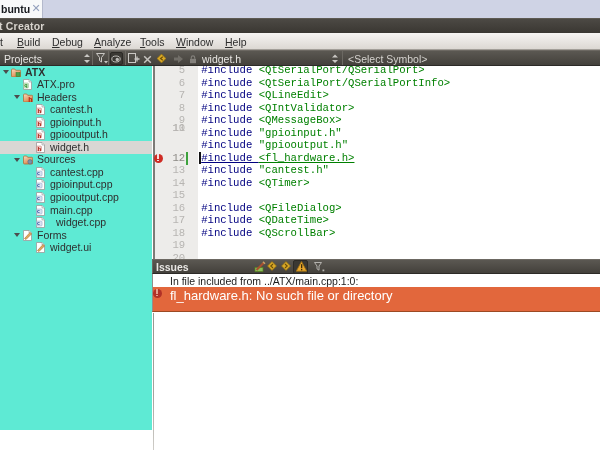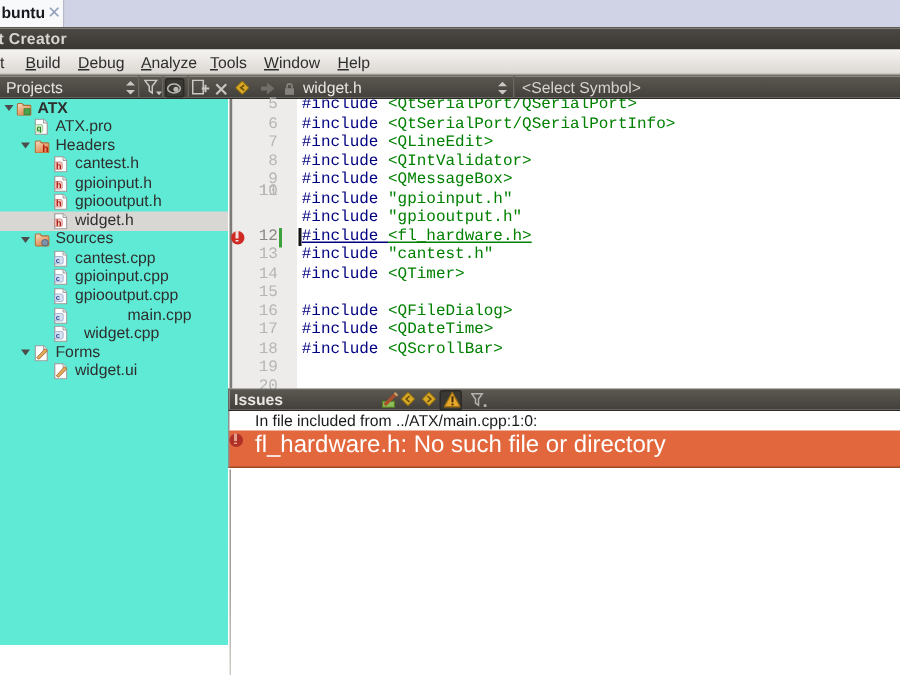--- a/index.html
+++ b/index.html
@@ -54,21 +54,21 @@
 #erricon { left:154px; top:153.5px; width:9px; height:9px; border-radius:50%; background:#cf2b24; position:absolute; }
 #erricon2 { left:153px; top:288.5px; width:9px; height:9px; border-radius:50%; background:#b03127; position:absolute; }
 .bang { position:absolute; left:3.4px; top:0.5px; width:2px; height:5px; background:#f4dfdd; }
 .bangdot { position:absolute; left:3.4px; top:6.3px; width:2px; height:1.6px; background:#f4dfdd; }
 #greenbar { left:186px; top:151.5px; width:2px; height:13px; background:#3da23d; position:absolute; }
 #caret { left:199.4px; top:151.8px; width:1.3px; height:12px; background:#111; position:absolute; }
 
 
 #inclrow { left:152px; top:274px; width:448px; height:13px; background:#ffffff; border-left:1px solid #918f8b; font-size:10.5px; color:#1b1b1b; }
 #orange { left:152px; top:287px; width:448px; height:25px; background:#e2673c; border-left:1px solid #918f8b; border-bottom:1.5px solid #9c4a23; }
-.orow { position:absolute; font-size:16px; color:#ffffff; white-space:nowrap; }
+.orow { position:absolute; font-size:13px; color:#ffffff; white-space:nowrap; }
 .vline { position:absolute; width:1px; background:#34322e; border-right:1px solid #6b6862; }
 </style>
 </head>
 <body>
 
 <div class="abs" id="tabstrip"></div>
 <div class="abs" id="tab"></div>
 <div class="abs" id="tabtext">buntu</div>
 <div class="abs" id="tabx">✕</div>
 
@@ -261,21 +261,21 @@
     </div>
     <div class="trow" style="top:137.6px">
       <span style="position:absolute;left:36px;top:1px;width:10px;height:11px">
         <svg width="9" height="11" style="position:absolute;top:0px">
           <path d="M0.5 0.5 h5.5 l2.5 2.5 v7.5 h-8 Z" fill="#ffffff" stroke="#9a9a9a" stroke-width="0.8"></path>
           <path d="M6 0.5 v2.5 h2.5" fill="#e8e8e8" stroke="#9a9a9a" stroke-width="0.6"></path>
           <rect x="0.5" y="4" width="5.6" height="5" rx="1" fill="#d8e2f0" stroke="#8fa3c8" stroke-width="0.5"></rect>
           <text x="1.1" y="8.3" font-size="5" font-weight="bold" fill="#2a4a9a" font-family="Liberation Sans">c</text>
         </svg>
       </span>
-      <span style="position:absolute;left:50px;top:0px;margin-left:35px;">main.cpp</span>
+      <span style="position:absolute;left:50px;top:0px;">main.cpp</span>
     </div>
     <div class="trow" style="top:150.1px">
       <span style="position:absolute;left:36px;top:1px;width:10px;height:11px">
         <svg width="9" height="11" style="position:absolute;top:0px">
           <path d="M0.5 0.5 h5.5 l2.5 2.5 v7.5 h-8 Z" fill="#ffffff" stroke="#9a9a9a" stroke-width="0.8"></path>
           <path d="M6 0.5 v2.5 h2.5" fill="#e8e8e8" stroke="#9a9a9a" stroke-width="0.6"></path>
           <rect x="0.5" y="4" width="5.6" height="5" rx="1" fill="#d8e2f0" stroke="#8fa3c8" stroke-width="0.5"></rect>
           <text x="1.1" y="8.3" font-size="5" font-weight="bold" fill="#2a4a9a" font-family="Liberation Sans">c</text>
         </svg>
       </span>

